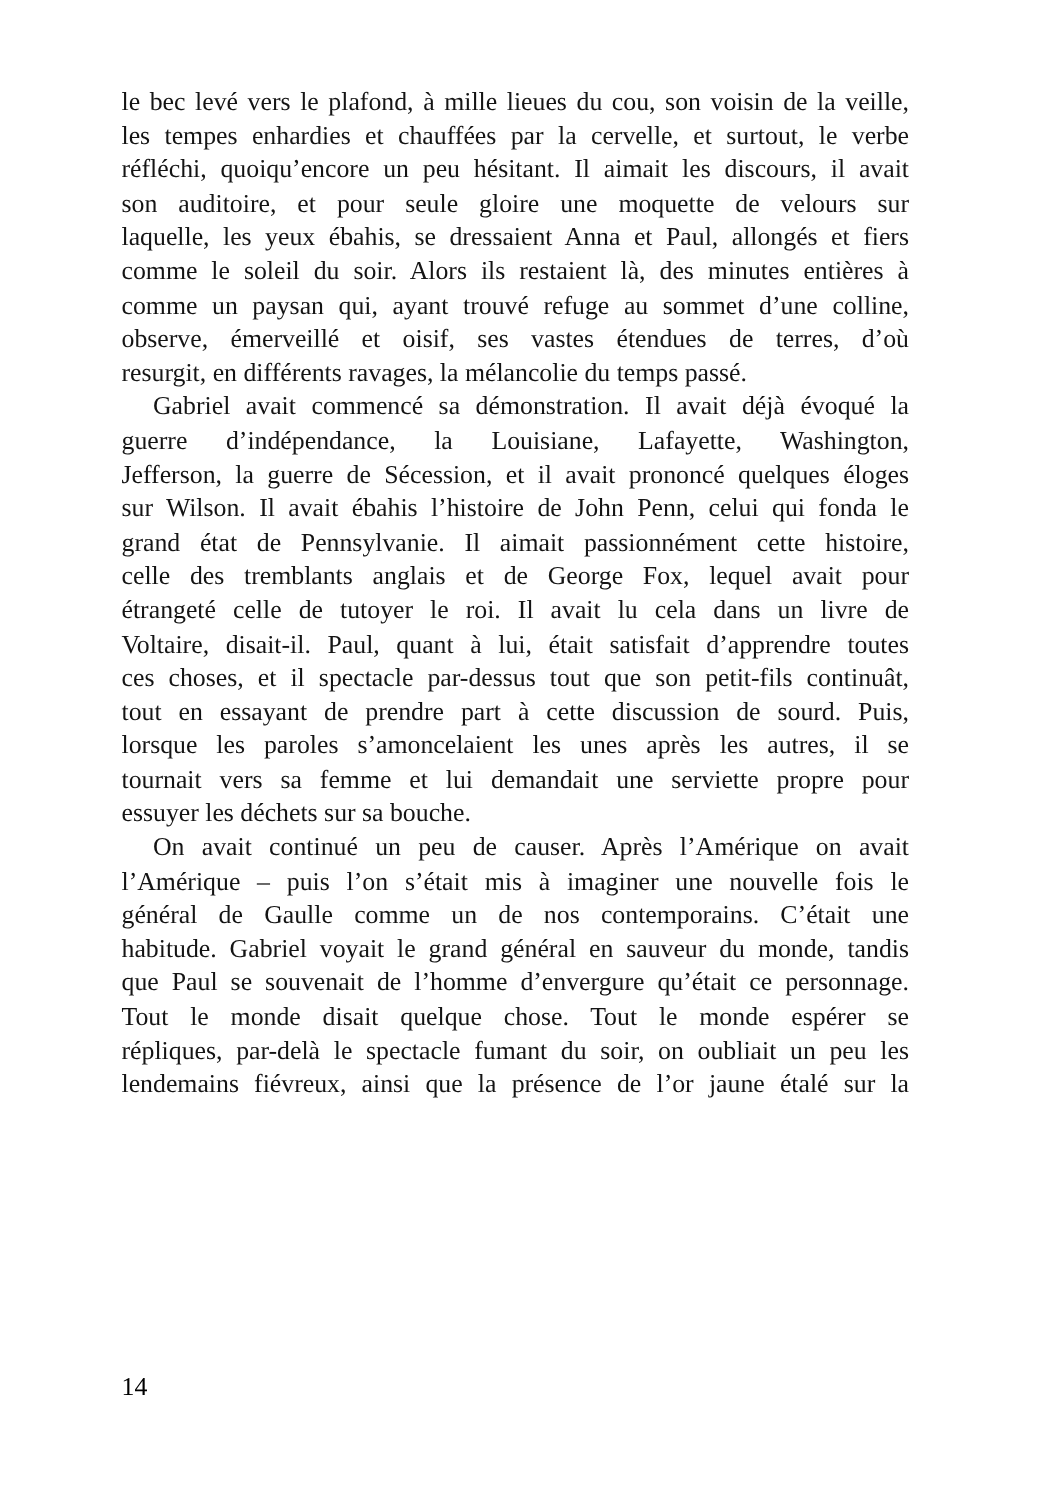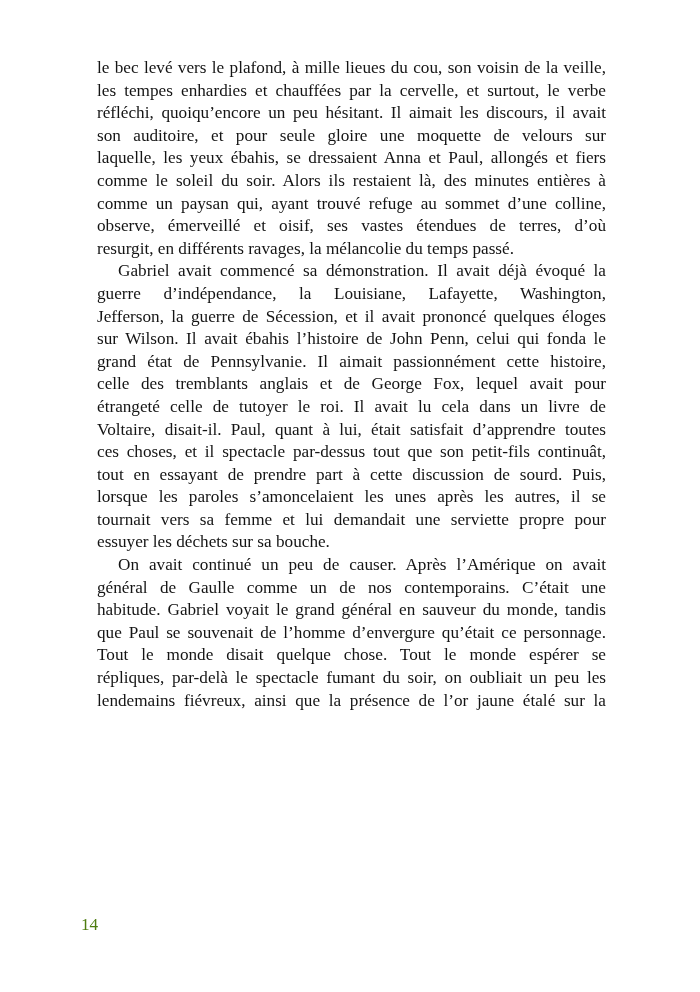--- a/index.html
+++ b/index.html
@@ -22,35 +22,34 @@
       font-size: 17.2px;
       line-height: 22.6px;
       color: #141414;
     }
     .line {
       display: block;
       text-align: justify;
       text-align-last: justify;
       white-space: nowrap;
       height: 22.6px;
-      margin-left: 16px;
     }
     .line.last {
       text-align-last: left;
     }
     .line.first-indent {
       padding-left: 21px;
     }
     .page-number {
       position: absolute;
       left: 81px;
       top: 915px;
       font-family: "Liberation Serif", serif;
       font-size: 17.2px;
-      color: #4d7c0f;
+      color: #000000;
     }
   </style>
 </head>
 <body>
 
 <div class="page">
 
   <div>
     <span class="line">le bec levé vers le plafond, à mille lieues du cou, son voisin de la veille,</span>
     <span class="line">les tempes enhardies et chauffées par la cervelle, et surtout, le verbe</span>
@@ -74,20 +73,21 @@
     <span class="line">Voltaire, disait-il. Paul, quant à lui, était satisfait d’apprendre toutes</span>
     <span class="line">ces choses, et il spectacle par-dessus tout que son petit-fils continuât,</span>
     <span class="line">tout en essayant de prendre part à cette discussion de sourd. Puis,</span>
     <span class="line">lorsque les paroles s’amoncelaient les unes après les autres, il se</span>
     <span class="line">tournait vers sa femme et lui demandait une serviette propre pour</span>
     <span class="line last">essuyer les déchets sur sa bouche.</span>
   </div>
 
   <div>
     <span class="line first-indent">On avait continué un peu de causer. Après l’Amérique on avait</span>
+    <span class="line">l’Amérique – puis l’on s’était mis à imaginer une nouvelle fois le</span>
     <span class="line">général de Gaulle comme un de nos contemporains. C’était une</span>
     <span class="line">habitude. Gabriel voyait le grand général en sauveur du monde, tandis</span>
     <span class="line">que Paul se souvenait de l’homme d’envergure qu’était ce personnage.</span>
     <span class="line">Tout le monde disait quelque chose. Tout le monde espérer se</span>
     <span class="line">répliques, par-delà le spectacle fumant du soir, on oubliait un peu les</span>
     <span class="line">lendemains fiévreux, ainsi que la présence de l’or jaune étalé sur la</span>
   </div>
 
 </div>
 

